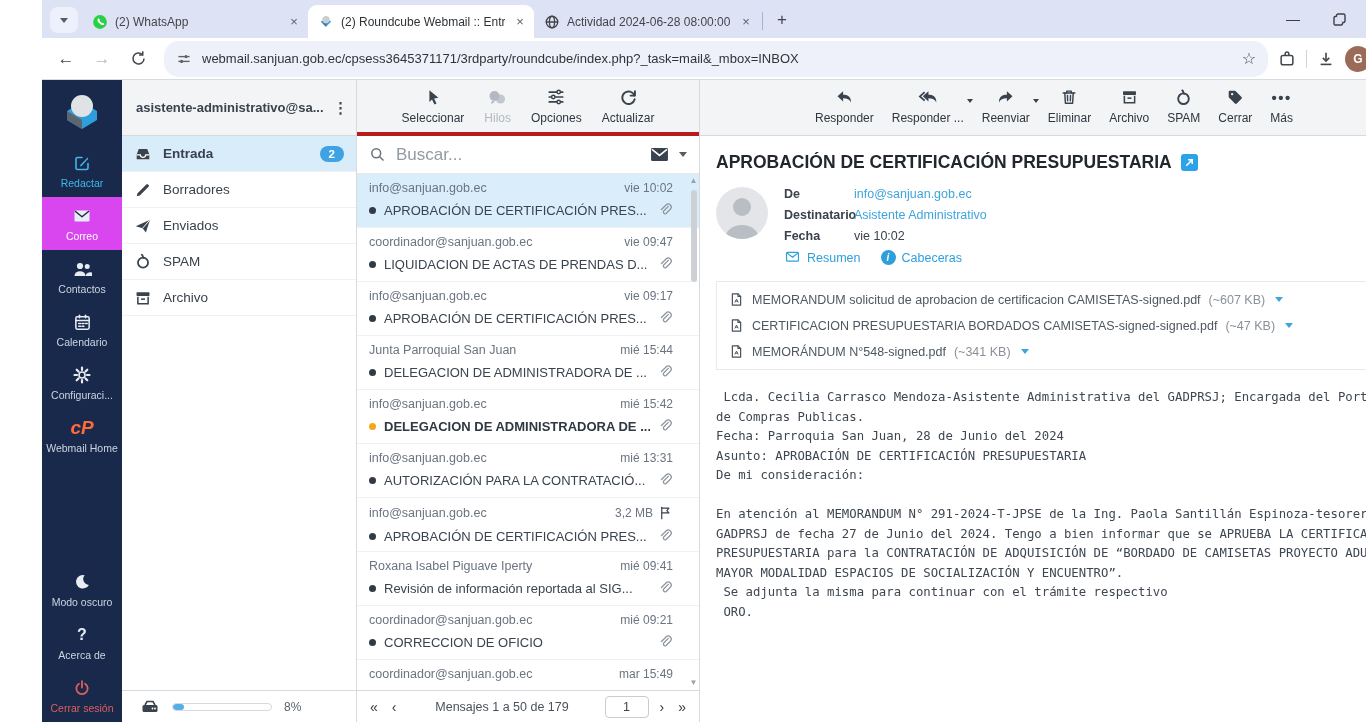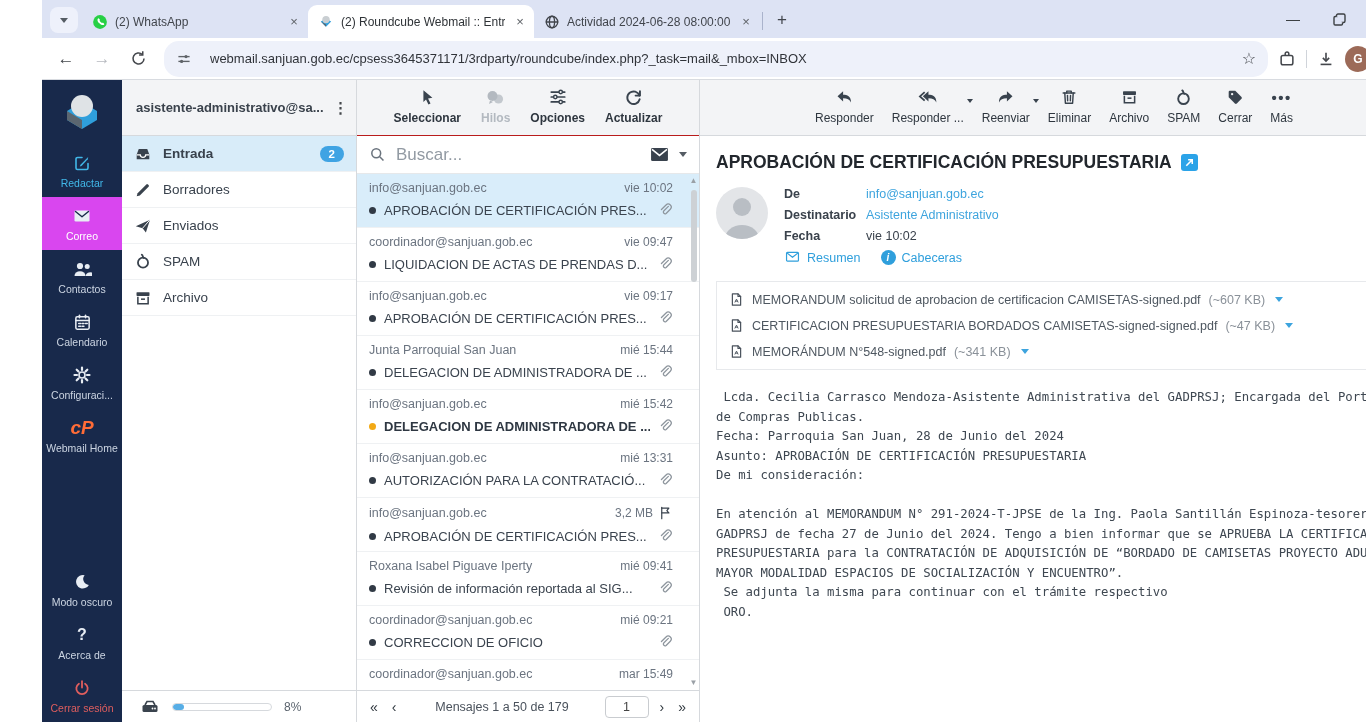--- a/index.html
+++ b/index.html
@@ -15,21 +15,21 @@
   .tab-close { width:16px; height:16px; border-radius:50%; display:flex; align-items:center; justify-content:center; font-size:13px; color:#5f6368;}
   .tab-ic svg { display:block; }
   .tab-sep { width:1px; height:18px; background:#aab3cc; margin:0 2px 8px 2px; }
   .newtab-btn { width:26px; height:26px; margin:0 0 5px 4px; display:flex; align-items:center; justify-content:center; font-size:17px; color:#41454c;}
   .win-controls { position:absolute; right:0; top:0; height:38px; display:flex; align-items:center; }
   .win-btn { width:46px; height:38px; display:flex; align-items:center; justify-content:center; color:#3c4043; font-size:14px;}
 
   .navbar { height:42px; background:#fff; display:flex; align-items:center; padding:0 8px; gap:4px; border-bottom:1px solid #d8dbe0; flex:0 0 42px;}
   .nav-btn { width:32px; height:32px; display:flex; align-items:center; justify-content:center; font-size:17px; color:#44474c; border-radius:50%;}
   .nav-btn.disabled { color:#b6b9bf; }
-  .addr { flex:1; height:36px; background:#eef1fa; border-radius:15px; margin:0 6px; display:flex; align-items:center; padding:0 12px; gap:18px; font-size:13px; color:#303339;}
+  .addr { flex:1; height:36px; background:#eef1fa; border-radius:15px; margin:0 6px; display:flex; align-items:center; padding:0 12px; gap:10px; font-size:13px; color:#303339;}
   .addr-url { flex:1; white-space:nowrap; overflow:hidden; }
   .addr-star { color:#44474c; font-size:16px; }
   .nav-right { display:flex; align-items:center; gap:10px; padding-right:4px; }
   .nav-sep { width:1px; height:18px; background:#d0d4da; }
   .avatar-chip { width:26px; height:26px; border-radius:50%; background:#9c6a58; color:#fff; font-size:12px; font-weight:bold; display:flex; align-items:center; justify-content:center;}
   .kebab { font-size:15px; color:#44474c; letter-spacing:0; }
 
   
   .main { flex:1; display:flex; min-height:0; }
 
@@ -53,21 +53,21 @@
   .folder-row .f-ic { width:18px; display:flex; justify-content:center; color:#39424d; }
   .folder-row.active { background:#d8ecf9; font-weight:bold; }
   .badge { margin-left:auto; background:#3fa3e3; color:#fff; font-size:11.5px; font-weight:bold; border-radius:9px; padding:2px 9px;}
   .col-footer { margin-top:auto; height:32px; border-top:1px solid #d6d9dd; display:flex; align-items:center; gap:12px; padding:0 18px; flex:0 0 32px;}
   .quota-track { width:100px; height:8px; border:1px solid #d6d9dd; border-radius:4px; background:#fff; overflow:hidden;}
   .quota-fill { height:100%; width:11%; background:#57aee6; border-radius:4px; }
   .quota-label { font-size:12px; color:#5a636d; }
 
   
   .list { width:343px; border-right:1px solid #d6d9dd; display:flex; flex-direction:column; background:#fff; flex:0 0 343px;}
-  .toolbar { height:56px; background:#f3f4f6; border-bottom:1px solid #b91c1c; display:flex; justify-content:center; gap:20px; padding-top:7px; flex:0 0 56px;font-weight:bold;}
+  .toolbar { height:56px; background:#f3f4f6; border-bottom:4px solid #b91c1c; display:flex; justify-content:center; gap:20px; padding-top:7px; flex:0 0 56px;}
   .tbtn { display:flex; flex-direction:column; align-items:center; gap:4px; font-size:12px; color:#2e363f; position:relative;}
   .tbtn .t-ic { height:20px; display:flex; align-items:center; color:#39434e; }
   .tbtn.disabled, .tbtn.disabled .t-ic { color:#b3b9c0; }
   .tbtn .dd-caret { position:absolute; right:-9px; top:12px; width:0; height:0; border-left:3.5px solid transparent; border-right:3.5px solid transparent; border-top:4.5px solid #39434e;}
   .searchrow { height:38px; display:flex; align-items:center; gap:10px; padding:0 12px; border-bottom:1px solid #e6e8ea; flex:0 0 38px;}
   .searchrow input { border:none; outline:none; background:transparent; flex:1; font-size:17px; color:#3a424c; font-family:inherit;}
   .searchrow input::placeholder { color:#929aa3; }
   .search-ic { color:#6a737d; display:flex; }
   .scope-ic { color:#39424d; display:flex; }
   .chev { width:0; height:0; border-left:4.5px solid transparent; border-right:4.5px solid transparent; border-top:5.5px solid #555c64; }
@@ -99,21 +99,21 @@
   
   .view { flex:1; display:flex; flex-direction:column; background:#fff; min-width:0; position:relative;}
   .vtoolbar { height:56px; background:#f3f4f6; border-bottom:1px solid #d6d9dd; display:flex; justify-content:center; gap:18px; padding-top:7px; flex:0 0 56px;}
   .vcontent { flex:1; padding:16px 40px 5px 16px; overflow:hidden; position:relative; }
   .subject-line { display:flex; align-items:center; gap:9px; }
   .subject { font-size:17.5px; font-weight:bold; color:#22272d; white-space:nowrap; overflow:hidden;}
   .extlink-ic { width:17px; height:17px; background:#2ba3e8; border-radius:3px; display:flex; align-items:center; justify-content:center; flex:0 0 17px;}
   .msg-head { display:flex; gap:16px; margin-top:14px; }
   .msg-avatar { width:52px; height:52px; border-radius:50%; background:#e3e5e8; overflow:hidden; display:flex; align-items:flex-end; justify-content:center; flex:0 0 52px;}
   .hrow { display:flex; font-size:12.5px; margin-bottom:7px; }
-  .hlabel { width:82px; font-weight:bold; color:#3a424c; }
+  .hlabel { width:70px; font-weight:bold; color:#3a424c; }
   .hvalue { color:#3a424c; }
   .hvalue.link { color:#3da4de; }
   .head-actions { display:flex; gap:20px; margin-top:3px; align-items:center; }
   .h-action { display:flex; align-items:center; gap:6px; color:#2f9fdc; font-size:12.5px; }
   .info-ic { width:15px; height:15px; border-radius:50%; background:#2f9fdc; color:#fff; font-size:10px; font-weight:bold; display:flex; align-items:center; justify-content:center; font-style:italic;}
   .env-blue { color:#2f9fdc; display:flex; }
 
   .attachments { margin-top:16px; border:1px solid #e7e9ec; padding:9px 12px; display:flex; flex-direction:column; gap:9px; }
   .att-row { display:flex; align-items:center; gap:8px; font-size:12.5px; }
   .att-ic { color:#4a525c; display:flex; }

